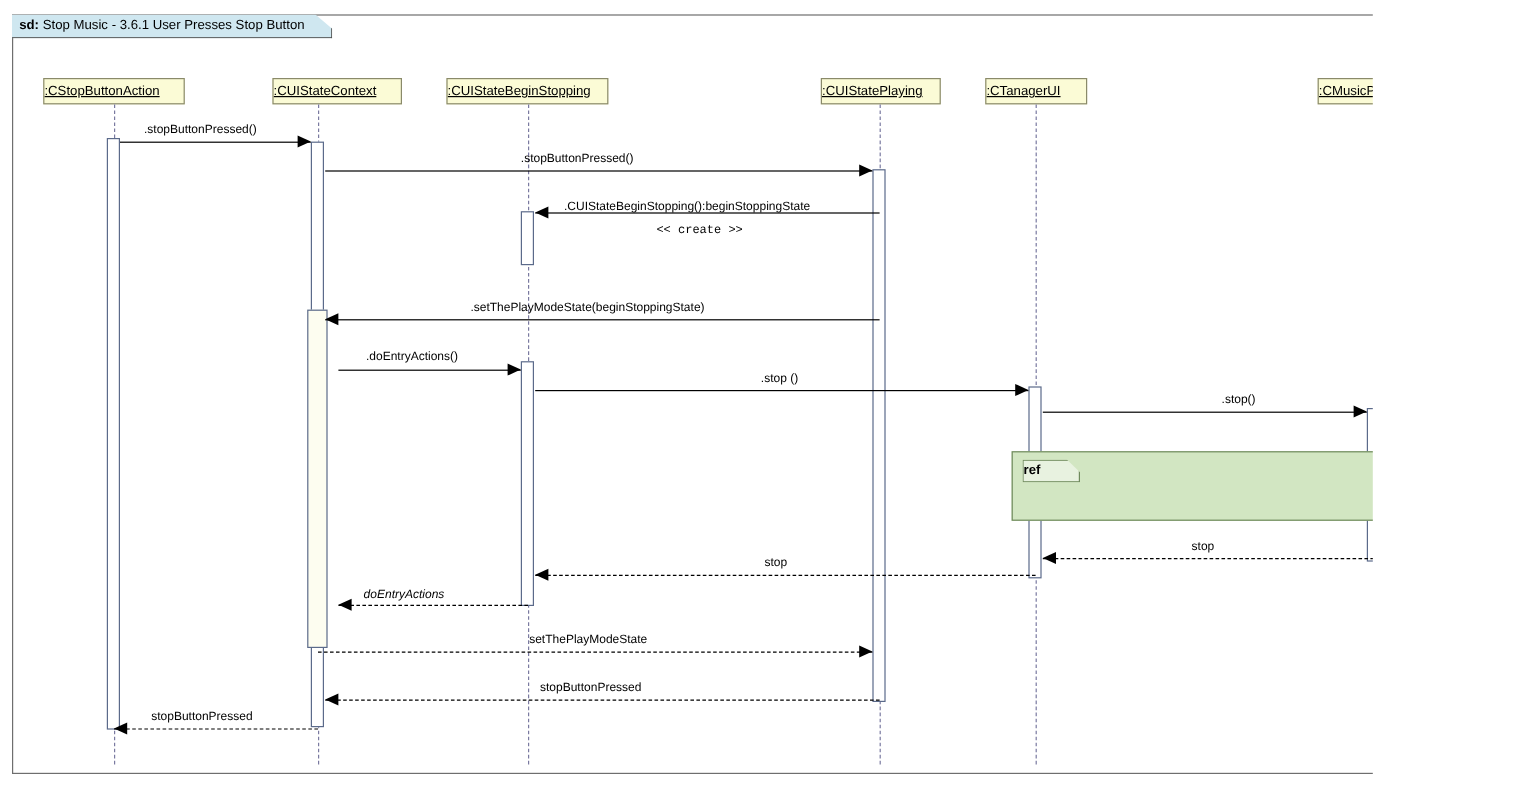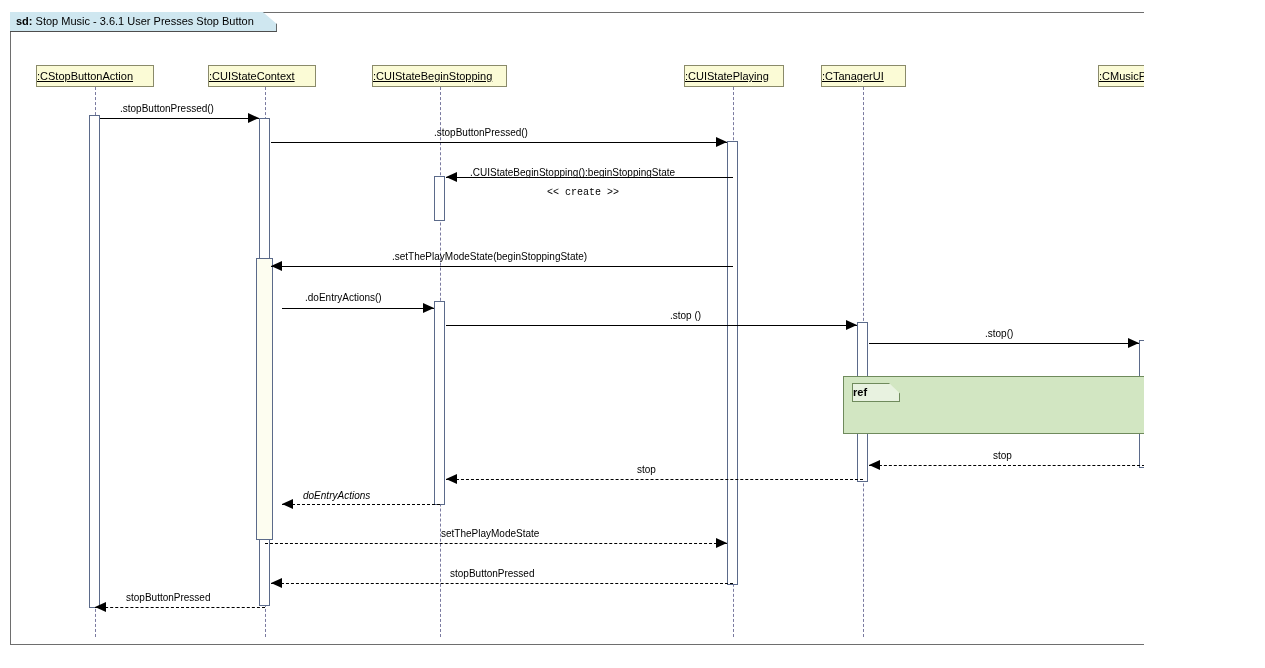--- a/index.html
+++ b/index.html
@@ -147,21 +147,21 @@
 
   <div class="frame"></div>
   <div class="frame-tab">
     <b>sd:</b>
     <span class="tab-title">Stop Music - 3.6.1 User Presses Stop Button</span>
   </div>
 
   <div id="layer-lifelines">
       <div class="lifeline-head" style="left: 36px; top: 65px; width: 118px;"><span>:CStopButtonAction</span></div>
       <div class="lifeline-stem" style="left: 95px; top: 87px; height: 550px;"></div>
-      <div class="lifeline-head" style="left: 208px; top: 65px; width: 108px;"><span>:CUIStateContext</span></div>
+      <div class="lifeline-head" style="left: 227px; top: 65px; width: 108px;"><span>:CUIStateContext</span></div>
       <div class="lifeline-stem" style="left: 265px; top: 87px; height: 550px;"></div>
       <div class="lifeline-head" style="left: 372px; top: 65px; width: 135px;"><span>:CUIStateBeginStopping</span></div>
       <div class="lifeline-stem" style="left: 440px; top: 87px; height: 550px;"></div>
       <div class="lifeline-head" style="left: 684px; top: 65px; width: 100px;"><span>:CUIStatePlaying</span></div>
       <div class="lifeline-stem" style="left: 733px; top: 87px; height: 550px;"></div>
       <div class="lifeline-head" style="left: 821px; top: 65px; width: 85px;"><span>:CTanagerUI</span></div>
       <div class="lifeline-stem" style="left: 863px; top: 87px; height: 550px;"></div>
       <div class="lifeline-head" style="left: 1098px; top: 65px; width: 95px;"><span>:CMusicPlayer</span></div>
       <div class="lifeline-stem" style="left: 1145px; top: 87px; height: 550px;"></div>
     </div>
@@ -187,24 +187,24 @@
       <div class="msg-label" style="left: 470px; top: 167px;">.CUIStateBeginStopping():beginStoppingState</div>
       <div class="msg-label" style="left: 547px; top: 187px; font-family: Liberation Mono, monospace;">&lt;&lt; create &gt;&gt;</div>
       <div class="msg-line" style="left: 271px; top: 266px; width: 462px;"></div>
       <div class="arrow-left" style="top: 261px; left: 271px;"></div>
       <div class="msg-label" style="left: 392px; top: 251px;">.setThePlayModeState(beginStoppingState)</div>
       <div class="msg-line" style="left: 282px; top: 308px; width: 152px;"></div>
       <div class="arrow-right" style="top: 303px; left: 423px;"></div>
       <div class="msg-label" style="left: 305px; top: 292px;">.doEntryActions()</div>
       <div class="msg-line" style="left: 446px; top: 325px; width: 411px;"></div>
       <div class="arrow-right" style="top: 320px; left: 846px;"></div>
-      <div class="msg-label" style="left: 634px; top: 310px; margin-left: 36px;">.stop ()</div>
+      <div class="msg-label" style="left: 634px; top: 310px;">.stop ()</div>
       <div class="msg-line" style="left: 869px; top: 343px; width: 270px;"></div>
       <div class="arrow-right" style="top: 338px; left: 1128px;"></div>
-      <div class="msg-label" style="left: 985px; top: 328px;">.stop()</div>
+      <div class="msg-label" style="left: 1018px; top: 328px;">.stop()</div>
       <div class="msg-line dashed" style="left: 869px; top: 465px; width: 276px;"></div>
       <div class="arrow-left" style="top: 460px; left: 869px;"></div>
       <div class="msg-label" style="left: 993px; top: 450px;">stop</div>
       <div class="msg-line dashed" style="left: 446px; top: 479px; width: 417px;"></div>
       <div class="arrow-left" style="top: 474px; left: 446px;"></div>
       <div class="msg-label" style="left: 637px; top: 464px;">stop</div>
       <div class="msg-line dashed" style="left: 282px; top: 504px; width: 158px;"></div>
       <div class="arrow-left" style="top: 499px; left: 282px;"></div>
       <div class="msg-label" style="left: 303px; top: 490px; font-style: italic;">doEntryActions</div>
       <div class="msg-line dashed" style="left: 265px; top: 543px; width: 462px;"></div>

